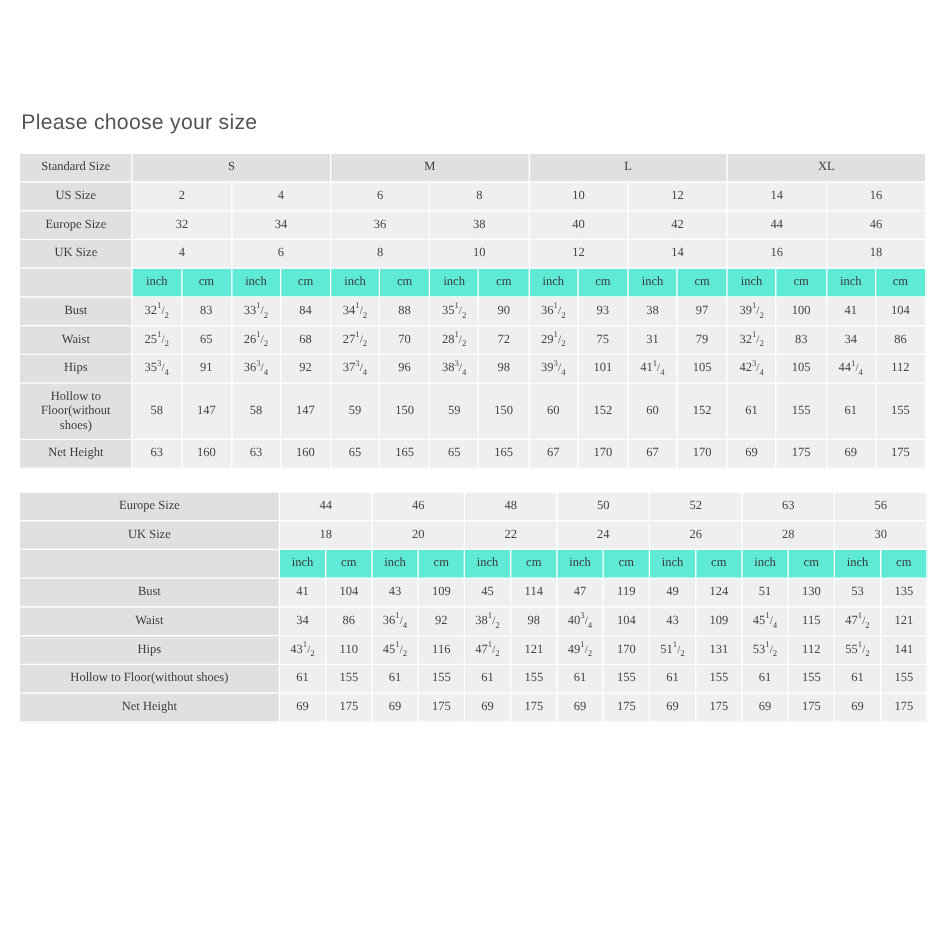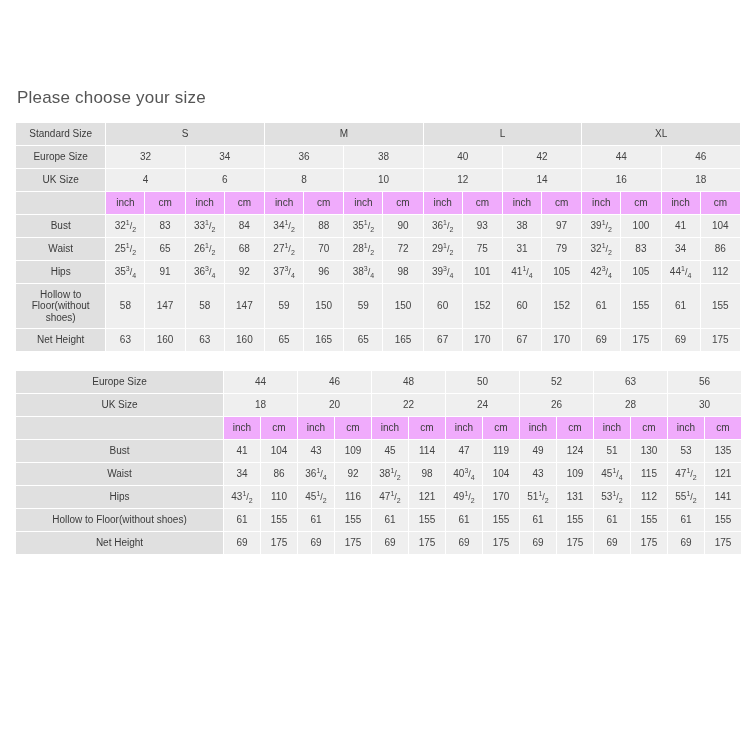--- a/index.html
+++ b/index.html
@@ -28,20 +28,21 @@
     margin: 0;
     padding: 88px 0 14px 2px;
     letter-spacing: 0.2px;
   }
   table {
     border-collapse: collapse;
     table-layout: fixed;
     width: 726px;
     font-size: 10px;
     color: #444444;
+    font-family: Liberation Serif, serif;
   }
   table td {
     border: 1px solid #ffffff;
     text-align: center;
     vertical-align: middle;
     padding: 0;
     height: 22px;
     line-height: 1.15;
     background: #e9e9e9;
   }
@@ -50,21 +51,21 @@
     color: #3b3b3b;
   }
   td.hdr {
     background: #e0e0e0;
     color: #3b3b3b;
   }
   td.val {
     background: #efefef;
   }
   td.unit {
-    background: #f0abfc;
+    background: #5eead4;
     color: #3b3b3b;
   }
   td.tall {
     height: 44px;
   }
   .frac {
     display: inline-block;
     position: relative;
     vertical-align: baseline;
     font-size: 10px;
@@ -114,20 +115,31 @@
       <col style="width:39px">
         <col style="width:40px">
     </colgroup>
     <tbody>
       <tr>
         <td class="lbl">Standard Size</td>
         <td class="hdr" colspan="4">S</td>
         <td class="hdr" colspan="4">M</td>
         <td class="hdr" colspan="4">L</td>
         <td class="hdr" colspan="4">XL</td>
+      </tr>
+      <tr>
+        <td class="lbl">US Size</td>
+        <td class="val" colspan="2">2</td>
+        <td class="val" colspan="2">4</td>
+        <td class="val" colspan="2">6</td>
+        <td class="val" colspan="2">8</td>
+        <td class="val" colspan="2">10</td>
+        <td class="val" colspan="2">12</td>
+        <td class="val" colspan="2">14</td>
+        <td class="val" colspan="2">16</td>
       </tr>
       <tr>
         <td class="lbl">Europe Size</td>
         <td class="val" colspan="2">32</td>
         <td class="val" colspan="2">34</td>
         <td class="val" colspan="2">36</td>
         <td class="val" colspan="2">38</td>
         <td class="val" colspan="2">40</td>
         <td class="val" colspan="2">42</td>
         <td class="val" colspan="2">44</td>

